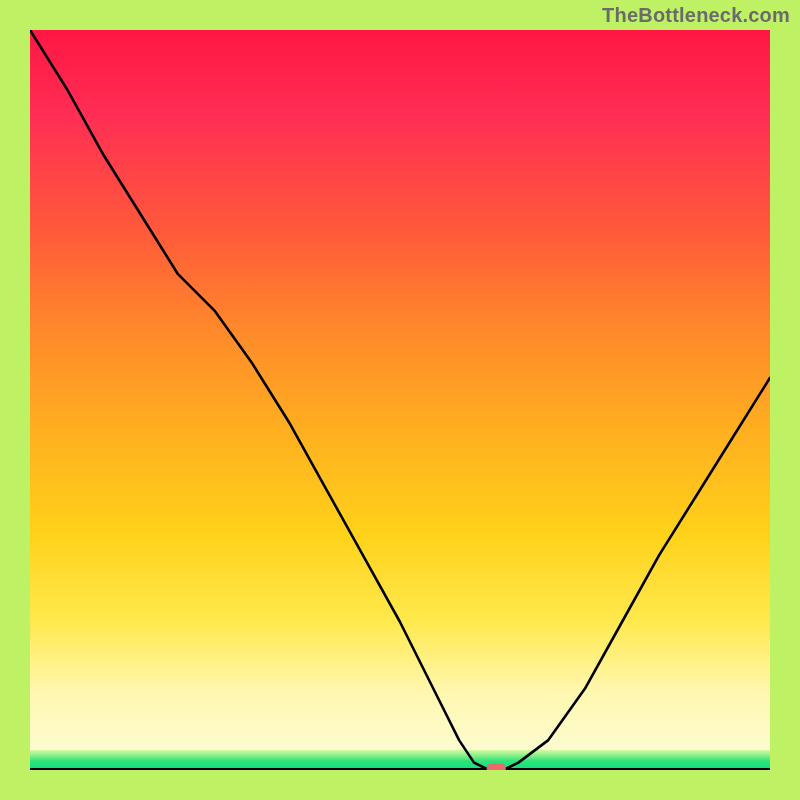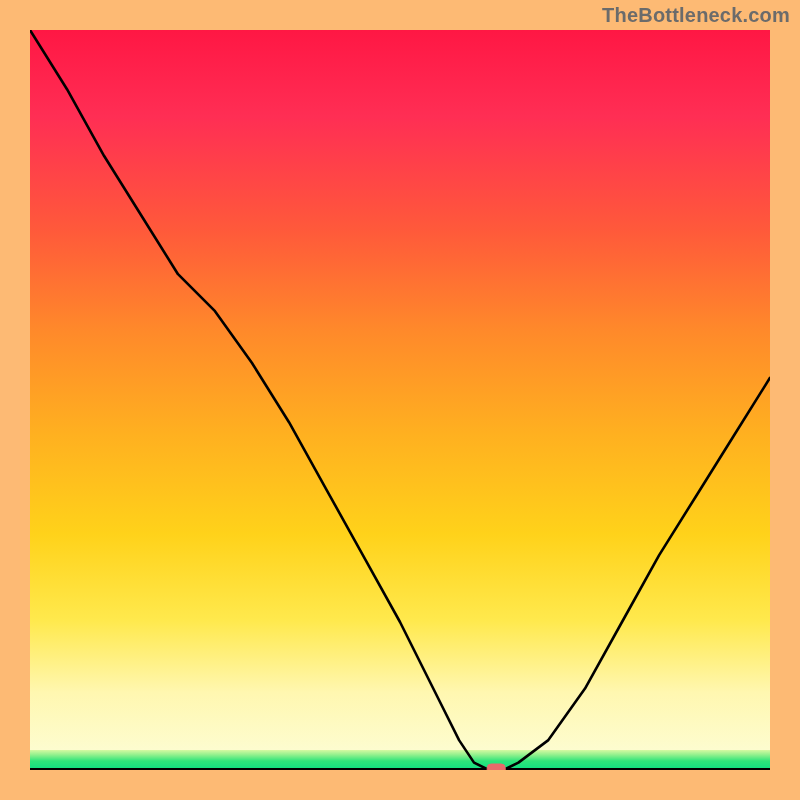--- a/index.html
+++ b/index.html
@@ -8,21 +8,21 @@
     width: 800px;
     height: 800px;
     background: #000;
     overflow: hidden;
     font-family: Arial, Helvetica, sans-serif;
   }
   .frame {
     position: relative;
     width: 800px;
     height: 800px;
-    background: #fdba74;
+    background: #bef264;
   }
   .watermark {
     position: absolute;
     top: 4px;
     right: 10px;
     color: #6b6b6b;
     font-size: 20px;
     font-weight: 600;
     letter-spacing: 0.2px;
   }

